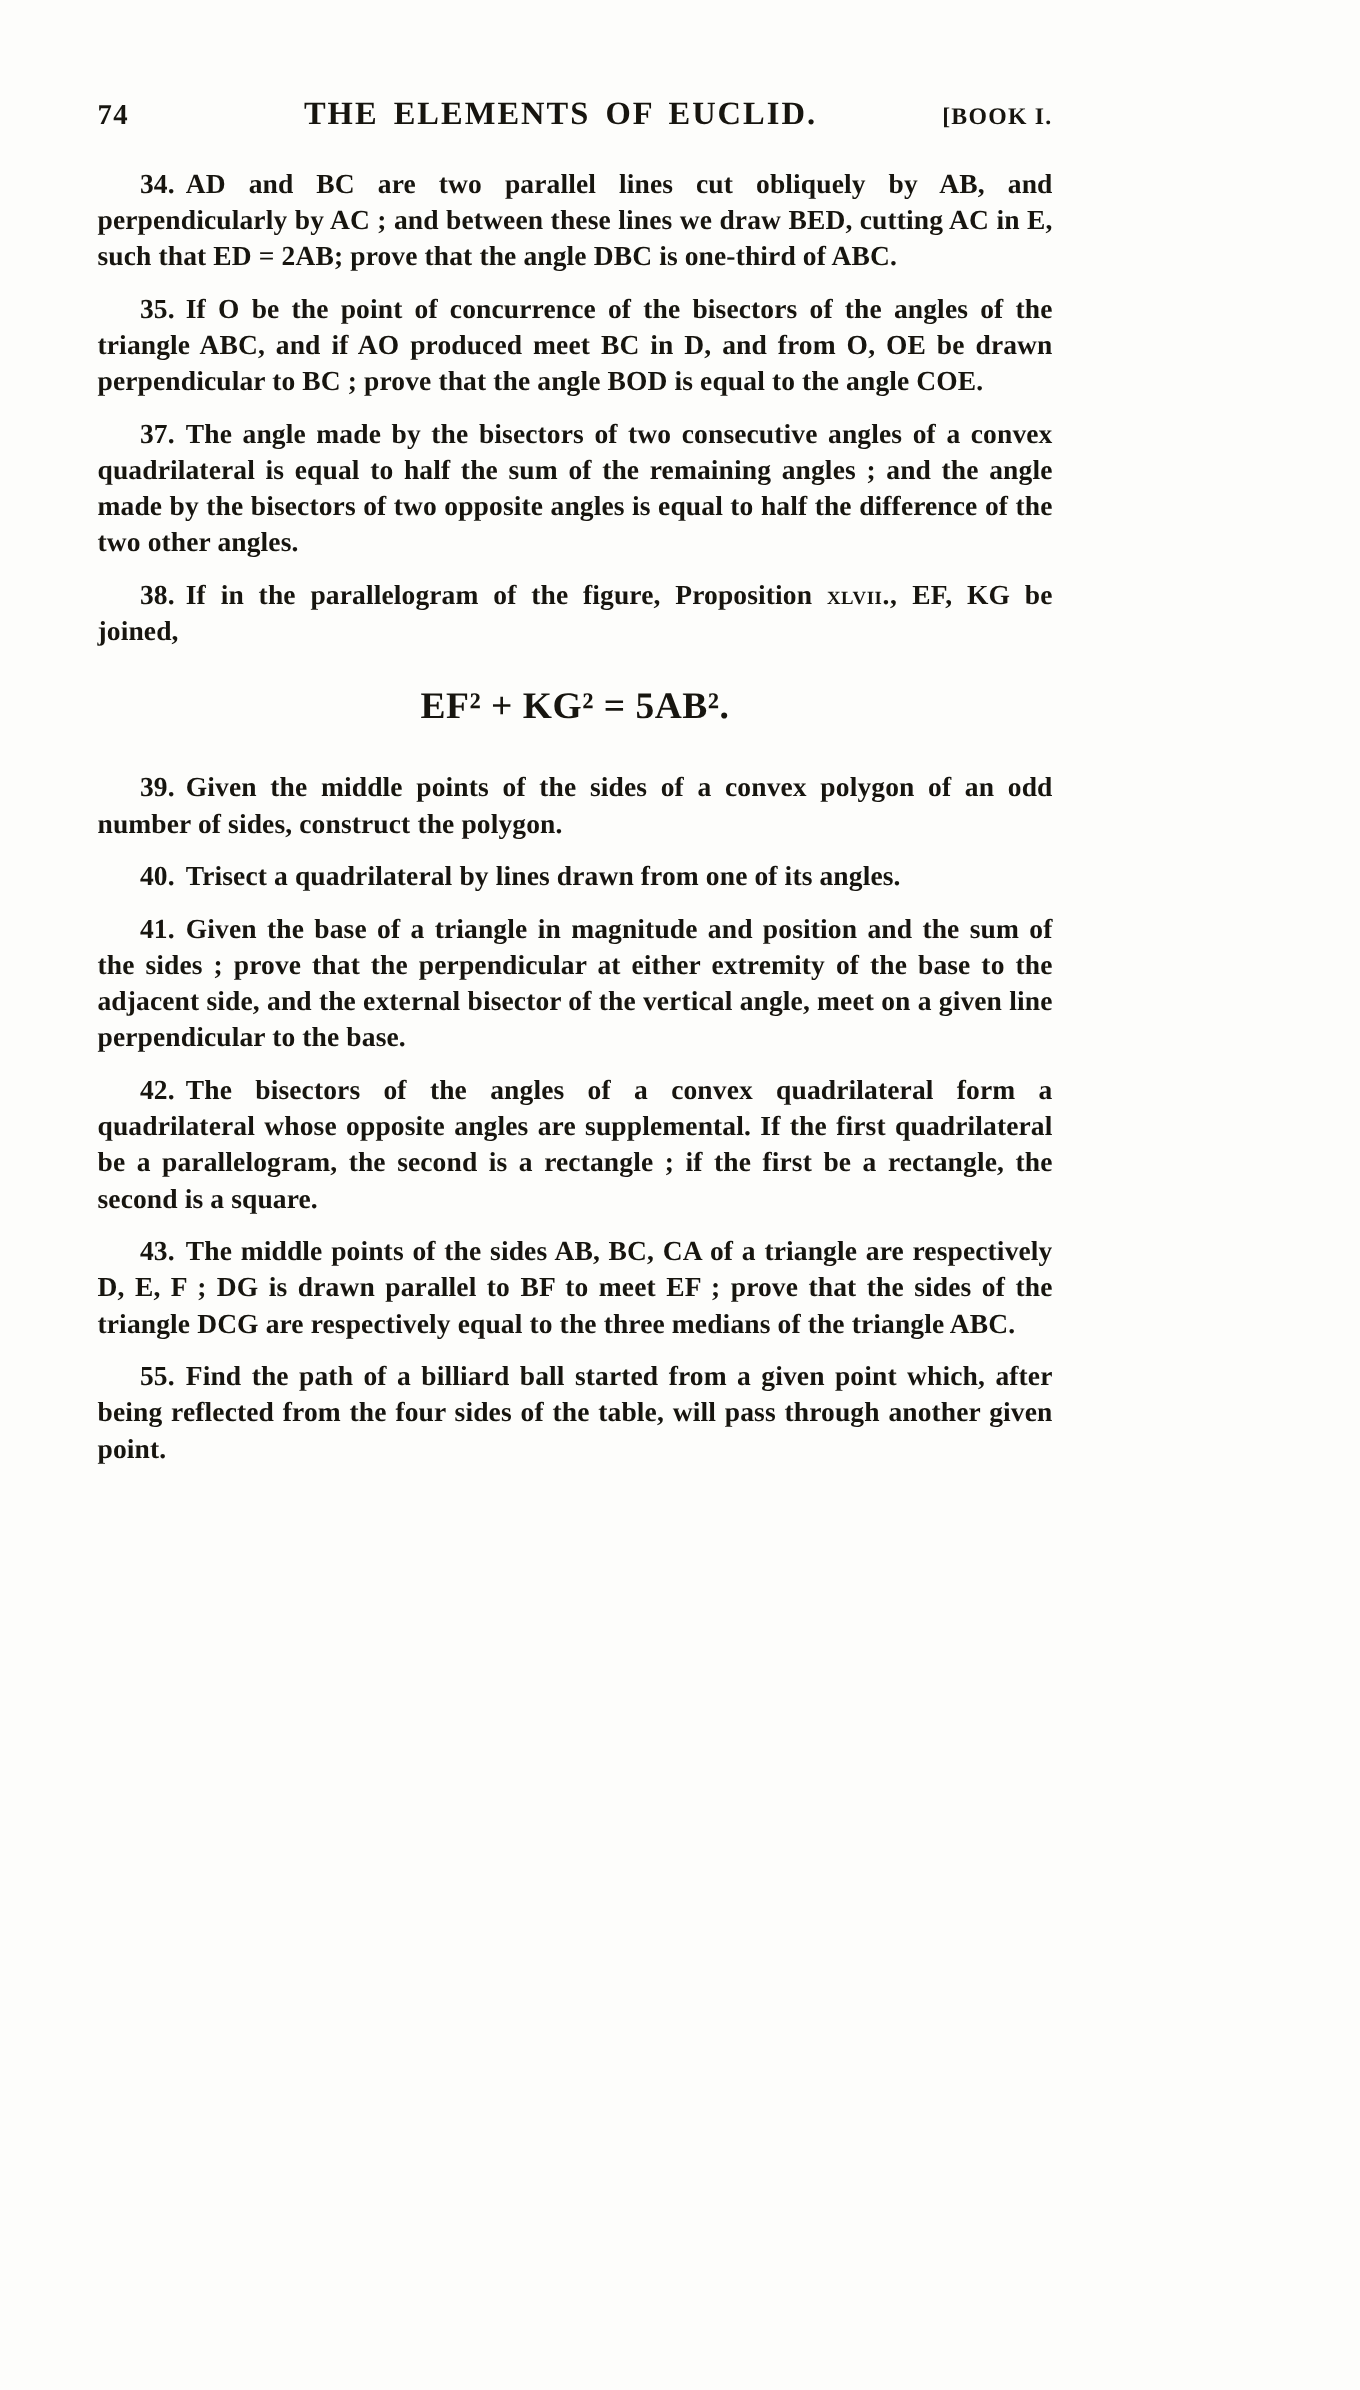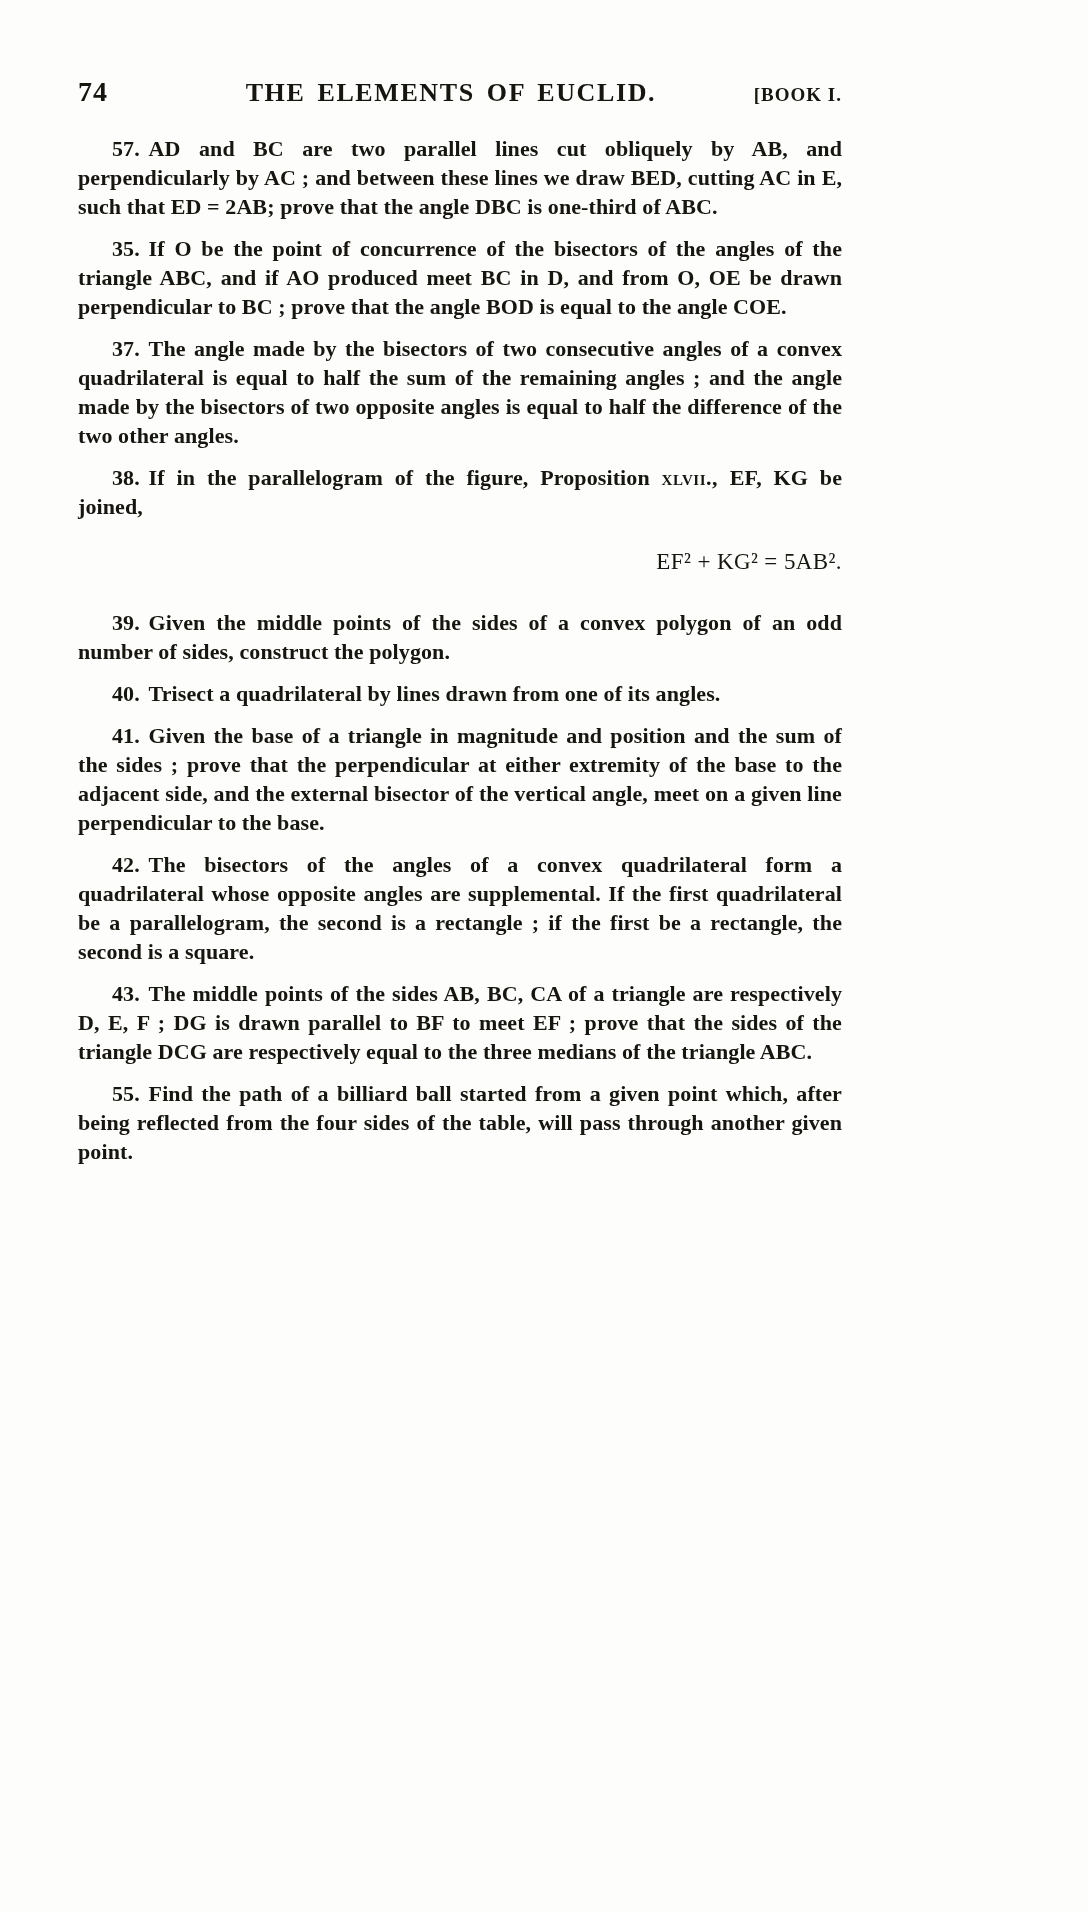--- a/index.html
+++ b/index.html
@@ -22,21 +22,21 @@
     background: #fdfdfb;
   }
   .page-header {
     display: flex;
     justify-content: space-between;
     align-items: baseline;
     font-weight: 700;
     margin-bottom: 26px;
   }
   .page-number {
-    font-size: 28px;
+    font-size: 23px;
     letter-spacing: 1px;
   }
   .page-title {
     font-size: 26px;
     letter-spacing: 1.6px;
     word-spacing: 4px;
     margin-left: 40px;
   }
   .book-label {
     font-size: 19px;
@@ -52,43 +52,43 @@
     letter-spacing: 0.1px;
   }
   .exercise .num {
     padding-right: 0.4em;
   }
   .smallcaps {
     font-variant: small-caps;
     letter-spacing: 0.5px;
   }
   .formula {
-    font-size: 23px;
-    font-weight: 400;
-    text-align: right;
+    font-size: 30px;
+    font-weight: 700;
+    text-align: center;
     text-indent: 0;
     margin: 26px 0 30px 0;
     letter-spacing: 0.4px;
   }
 </style>
 </head>
 <body>
 
 <div class="sheet">
 
   <header class="page-header">
     <span class="page-number">74</span>
     <span class="page-title">THE ELEMENTS OF EUCLID.</span>
     <span class="book-label">[BOOK I.</span>
   </header>
 
   <main>
 
 
-    <p class="exercise"><span class="num">57.</span><span>AD and BC are two parallel lines cut obliquely by AB, and perpendicularly by AC ; and between these lines we draw BED, cutting AC in E, such that ED = 2AB; prove that the angle DBC is one-third of ABC.</span></p>
+    <p class="exercise"><span class="num">34.</span><span>AD and BC are two parallel lines cut obliquely by AB, and perpendicularly by AC ; and between these lines we draw BED, cutting AC in E, such that ED = 2AB; prove that the angle DBC is one-third of ABC.</span></p>
 
     <p class="exercise"><span class="num">35.</span><span>If O be the point of concurrence of the bisectors of the angles of the triangle ABC, and if AO produced meet BC in D, and from O, OE be drawn perpendicular to BC ; prove that the angle BOD is equal to the angle COE.</span></p>
 
 
     <p class="exercise"><span class="num">37.</span><span>The angle made by the bisectors of two consecutive angles of a convex quadrilateral is equal to half the sum of the remaining angles ; and the angle made by the bisectors of two opposite angles is equal to half the difference of the two other angles.</span></p>
 
     <p class="exercise"><span class="num">38.</span><span>If in the parallelogram of the figure, Proposition </span><span class="smallcaps">xlvii.,</span><span> EF, KG be joined,</span></p>
 
     <p class="exercise formula">EF² + KG² = 5AB².</p>
 

